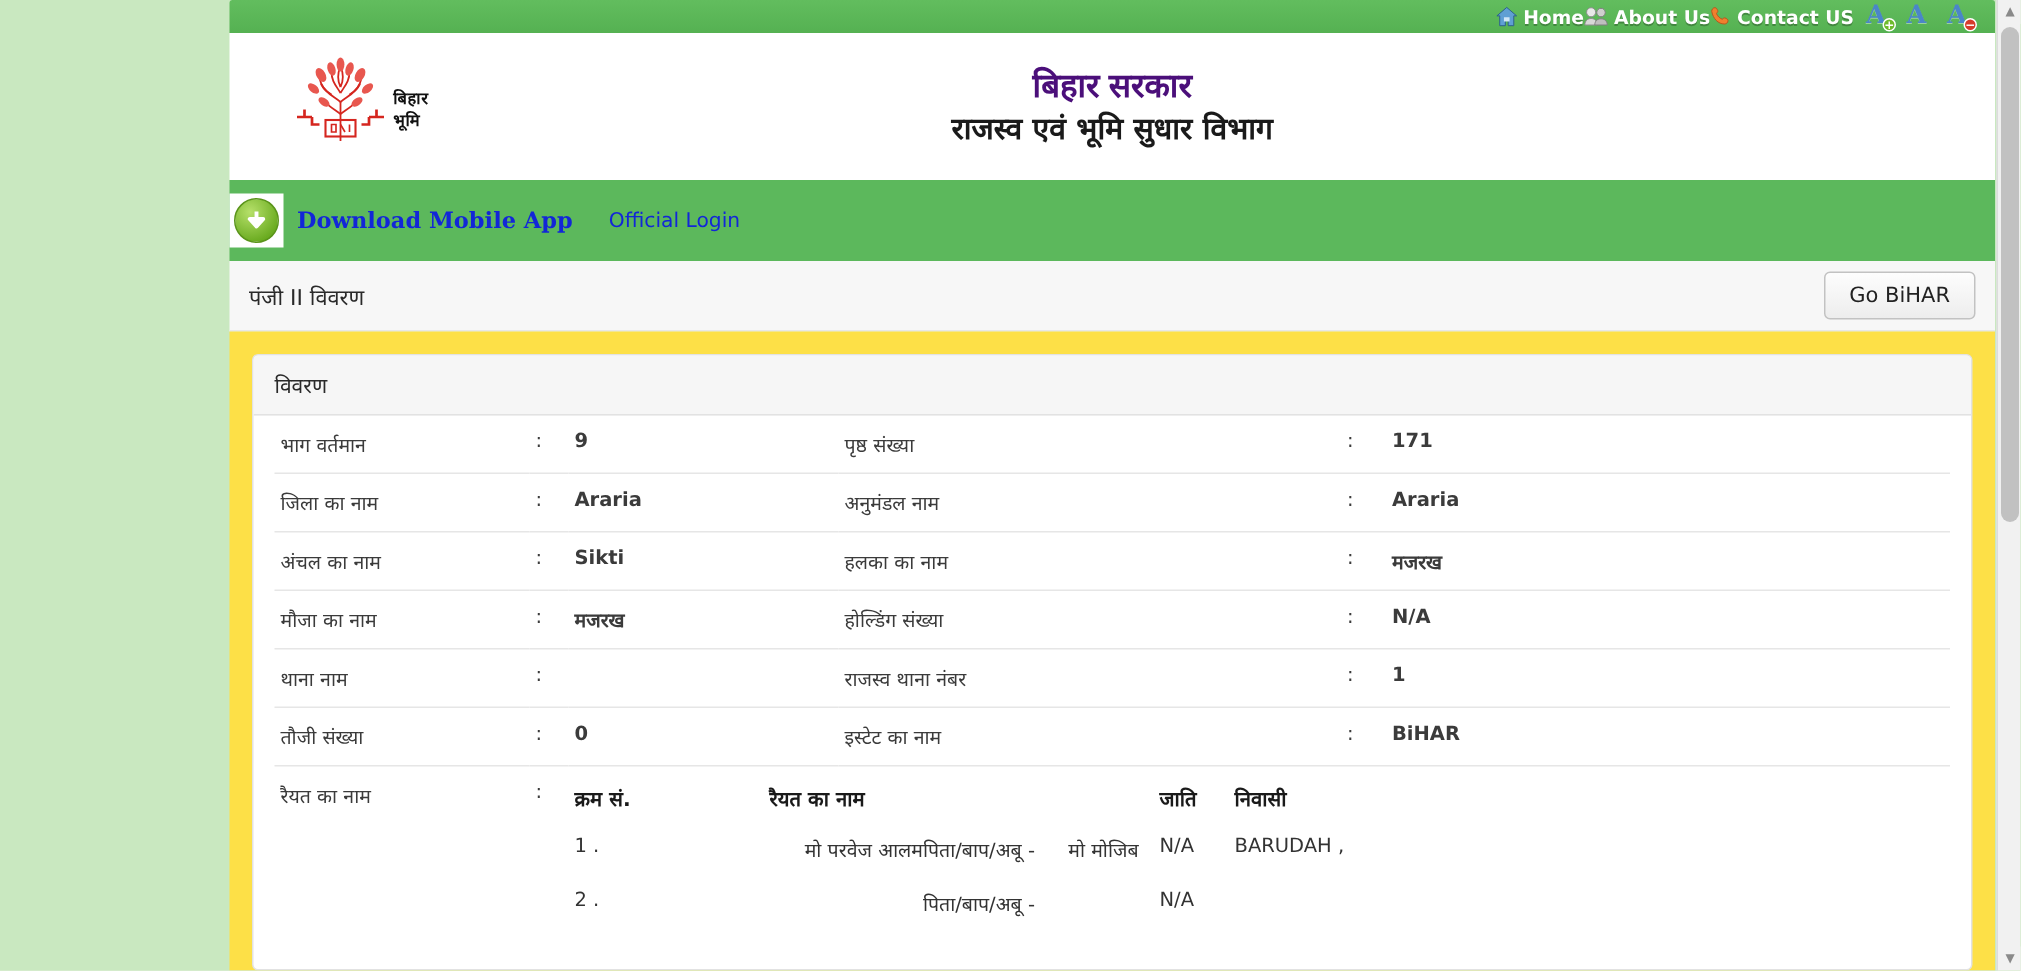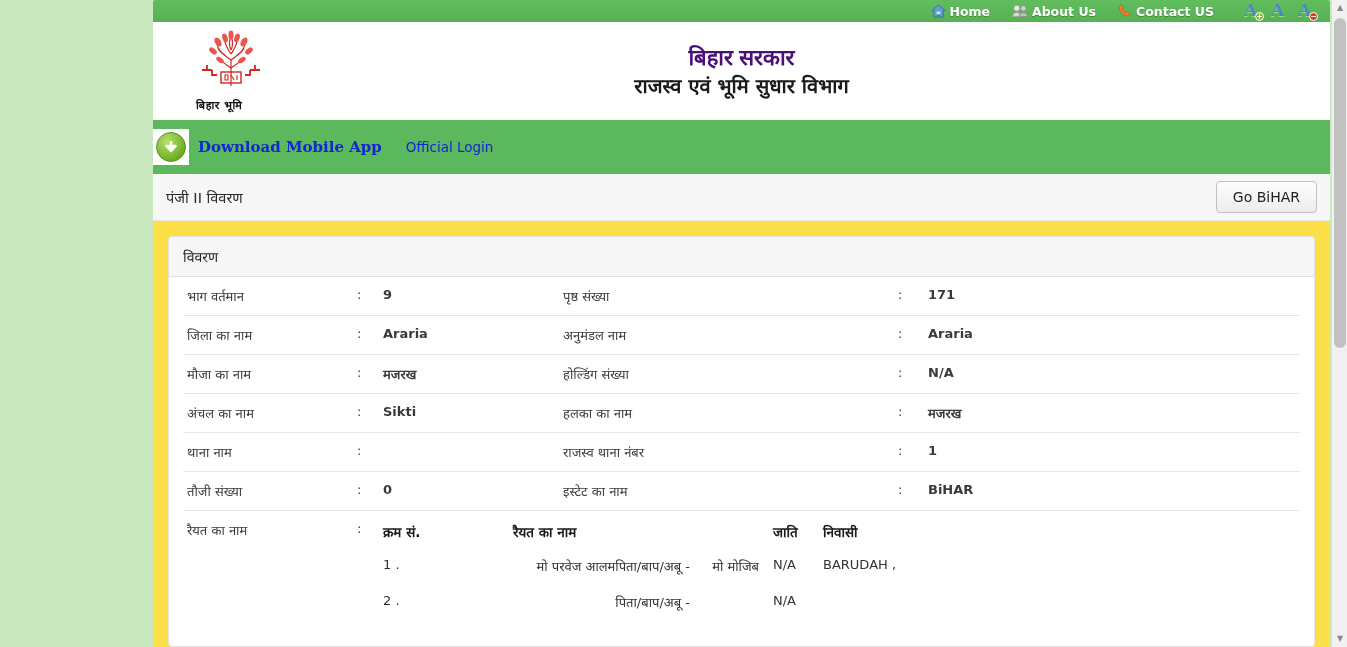--- a/index.html
+++ b/index.html
@@ -45,21 +45,21 @@
 
   
   .topbar {
     height: 22px;
     background: linear-gradient(#62bd5e, #55b152);
     display: flex; align-items: center; justify-content: flex-end;
     padding-right: 14px;
     position: relative;
     border-radius: 2px 2px 0 0;
   }
-  .topnav { display: flex; align-items: center; gap: 22px; }
+  .topnav { display: flex; align-items: center; gap: 0; }
   .topnav-item {
     display: flex; align-items: center; gap: 3px;
     color: #fff; font-weight: bold; font-size: 12.5px;
     text-shadow: 0 1px 0 rgba(0,0,0,.25);
     cursor: pointer; white-space: nowrap;
   }
   .topnav-item svg { display: block; }
   .fontsizes { display: flex; align-items: center; gap: 9px; margin-left: 8px; }
   .fsicon { position: relative; width: 18px; height: 18px; cursor: pointer; }
   .fsicon .letter {
@@ -82,21 +82,21 @@
   
   .masthead {
     background: #fff;
     height: 98px;
     position: relative;
     display: flex; align-items: center;
   }
   .logo {
     position: absolute; left: 43px; top: 8px;
     width: 86px; height: 82px;
-    display: flex; flex-direction: column; align-items: flex-start; justify-content: center;
+    display: flex; flex-direction: row; align-items: center; justify-content: center;
   }
   .logo-caption {
     font-size: 11px; font-weight: bold; color: #111;
     margin-top: 1px; letter-spacing: .5px;
   }
   .titles {
     position: absolute; left: 0; right: 0; top: 50%;
     transform: translateY(-50%);
     text-align: center;
   }
@@ -360,34 +360,34 @@
               </tr>
               <tr>
                 <td class="lbl">जिला का नाम</td>
                 <td class="colon">:</td>
                 <td class="val">Araria</td>
                 <td class="lbl2">अनुमंडल नाम</td>
                 <td class="colon2">:</td>
                 <td class="val2">Araria</td>
               </tr>
               <tr>
+                <td class="lbl">अंचल का नाम</td>
+                <td class="colon">:</td>
+                <td class="val">Sikti</td>
+                <td class="lbl2">हलका का नाम</td>
+                <td class="colon2">:</td>
+                <td class="val2">मजरख</td>
+              </tr>
+              <tr>
                 <td class="lbl">मौजा का नाम</td>
                 <td class="colon">:</td>
                 <td class="val">मजरख</td>
                 <td class="lbl2">होल्डिंग संख्या</td>
                 <td class="colon2">:</td>
                 <td class="val2">N/A</td>
-              </tr>
-              <tr>
-                <td class="lbl">अंचल का नाम</td>
-                <td class="colon">:</td>
-                <td class="val">Sikti</td>
-                <td class="lbl2">हलका का नाम</td>
-                <td class="colon2">:</td>
-                <td class="val2">मजरख</td>
               </tr>
               <tr>
                 <td class="lbl">थाना नाम</td>
                 <td class="colon">:</td>
                 <td class="val"></td>
                 <td class="lbl2">राजस्व थाना नंबर</td>
                 <td class="colon2">:</td>
                 <td class="val2">1</td>
               </tr>
               <tr>

